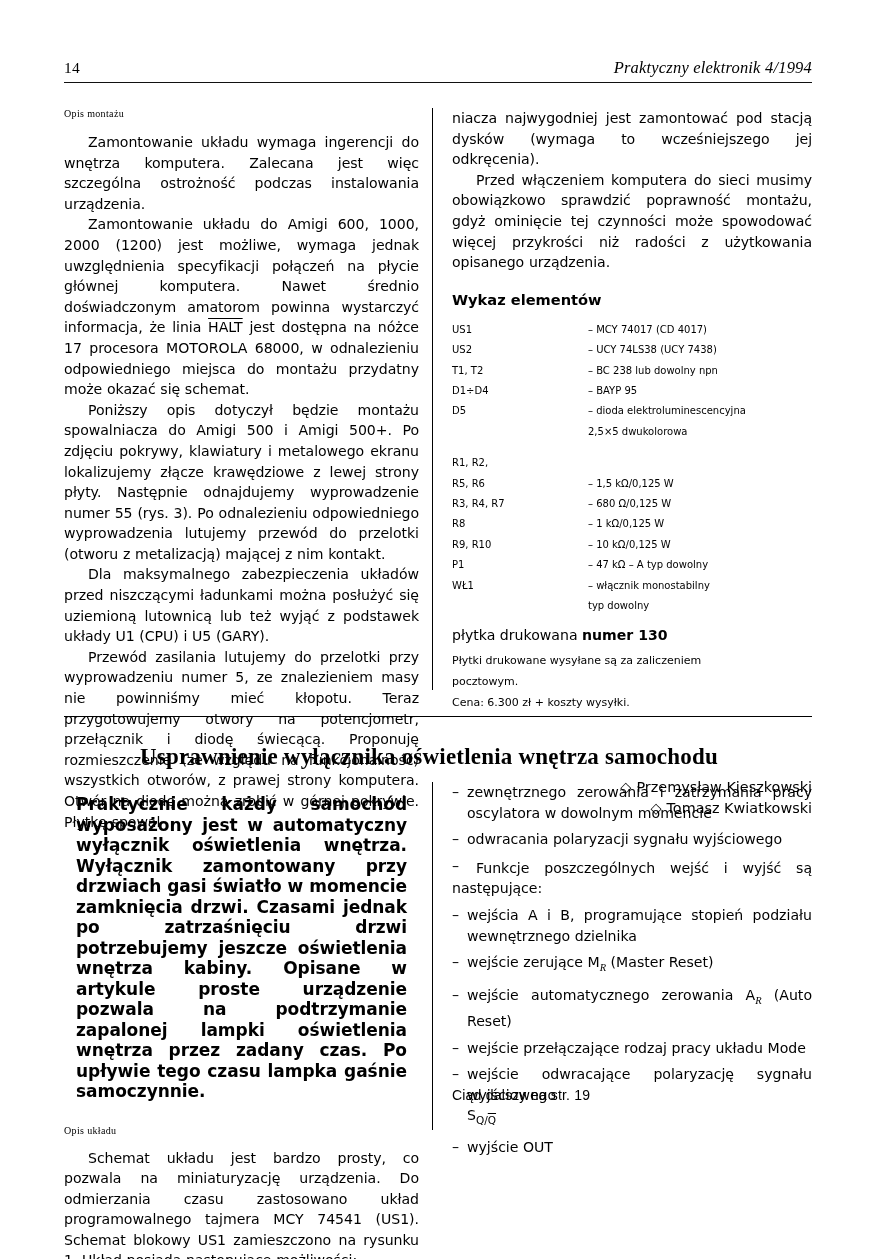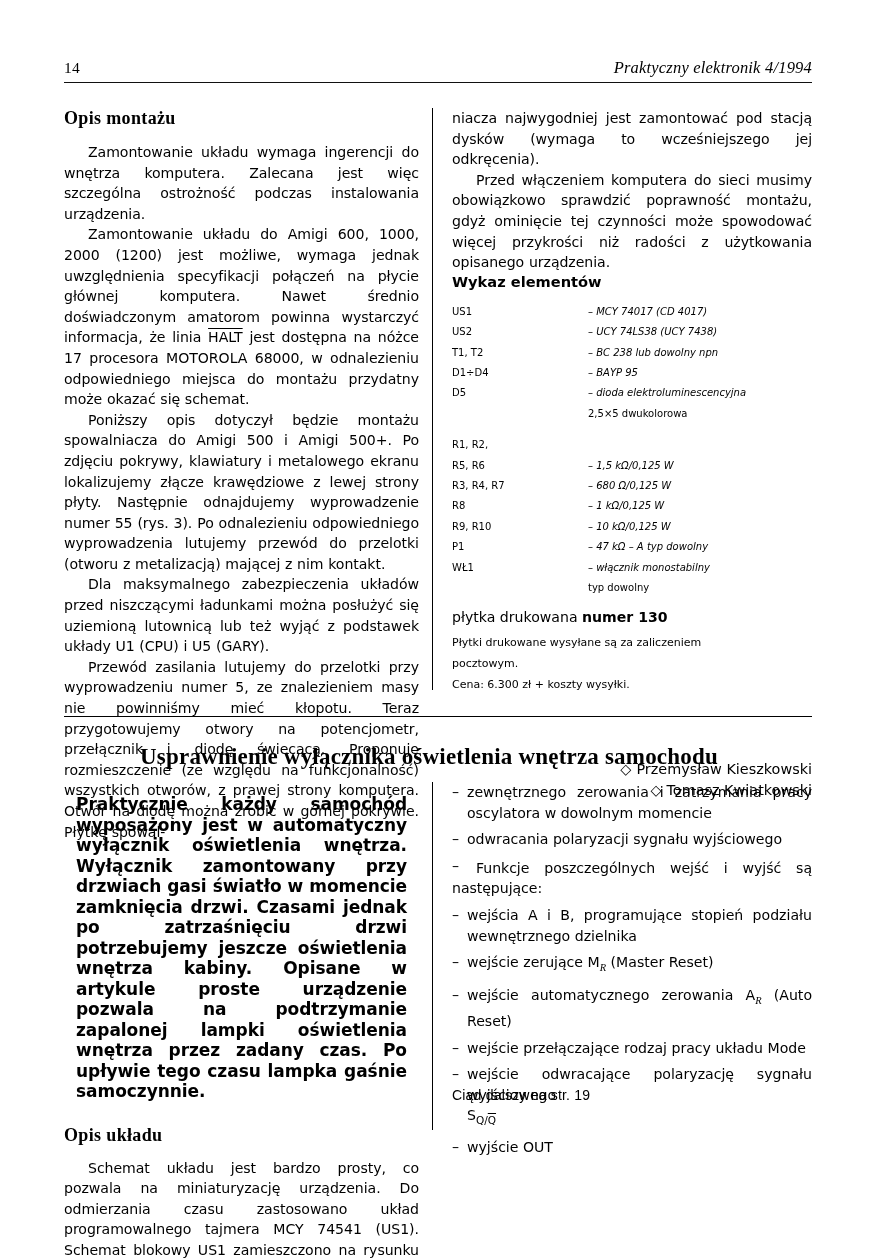--- a/index.html
+++ b/index.html
@@ -72,22 +72,22 @@
     text-align: justify;
     text-indent: 24px;
     letter-spacing: -0.05px;
     word-spacing: .3px;
   }
   p.body.noindent { text-indent: 0; }
 
   h3.sec {
     margin: 0 0 13px 0;
     font-family: "Liberation Serif", "DejaVu Serif", serif;
-    font-weight: bold;
-    font-size: 18px;
+    font-weight: normal;
+    font-size: 10px;
     letter-spacing: .35px;
   }
   h3.sec-sans {
     margin: 0 0 12px 0;
     font-family: "DejaVu Sans", sans-serif;
     font-weight: bold;
     font-size: 14.6px;
     letter-spacing: 0px;
   }
 
@@ -108,21 +108,21 @@
   
   .parts {
     font-size: 10px;
     line-height: 20.4px;
   }
   .part-row {
     display: flex;
     align-items: baseline;
   }
   .part-row .ref  { width: 136px; flex: 0 0 136px; }
-  .part-row .val  { flex: 1 1 auto; font-style: italic; }
+  .part-row .val  { flex: 1 1 auto; }
   .part-gap { height: 11px; }
   .part-sub { padding-left: 136px; }
 
   .pcb-line {
     font-size: 14.1px;
     line-height: 20.4px;
     margin-top: 9px;
   }
   .pcb-line b { font-weight: bold; }
 
@@ -228,21 +228,21 @@
 
     <p class="body">Poniższy opis dotyczył będzie montażu spowalniacza do Amigi 500 i Amigi 500+. Po zdjęciu pokrywy, klawiatury i metalowego ekranu lokalizujemy złącze krawędziowe z lewej strony płyty. Następnie odnajdujemy wyprowadzenie numer 55 (rys. 3). Po odnalezieniu odpowiedniego wyprowadzenia lutujemy przewód do przelotki (otworu z metalizacją) mającej z nim kontakt.</p>
     <p class="body">Dla maksymalnego zabezpieczenia układów przed niszczącymi ładunkami można posłużyć się uziemioną lutownicą lub też wyjąć z podstawek układy U1 (CPU) i U5 (GARY).</p>
     <p class="body">Przewód zasilania lutujemy do przelotki przy wyprowadzeniu numer 5, ze znalezieniem masy nie powinniśmy mieć kłopotu. Teraz przygotowujemy otwory na potencjometr, przełącznik i diodę świecącą. Proponuję rozmieszczenie (ze względu na funkcjonalność) wszystkich otworów, z prawej strony komputera. Otwór na diodę można zrobić w górnej pokrywie. Płytkę spowal-</p>
   </div>
 
   <div class="col col-right" style="top:108px;">
     <p class="body noindent">niacza najwygodniej jest zamontować pod stacją dysków (wymaga to wcześniejszego jej odkręcenia).</p>
     <p class="body">Przed włączeniem komputera do sieci musimy obowiązkowo sprawdzić poprawność montażu, gdyż ominięcie tej czynności może spowodować więcej przykrości niż radości z użytkowania opisanego urządzenia.</p>
 
-    <h3 class="sec-sans" style="">Wykaz elementów</h3>
+    <h3 class="sec-sans" style="margin-top:18px;">Wykaz elementów</h3>
 
     <div class="parts">
       <div class="part-row">
         <span class="ref">US1</span>
         <span class="val">– MCY 74017 (CD 4017)</span>
       </div>
       <div class="part-row">
         <span class="ref">US2</span>
         <span class="val">– UCY 74LS38 (UCY 7438)</span>
       </div>

